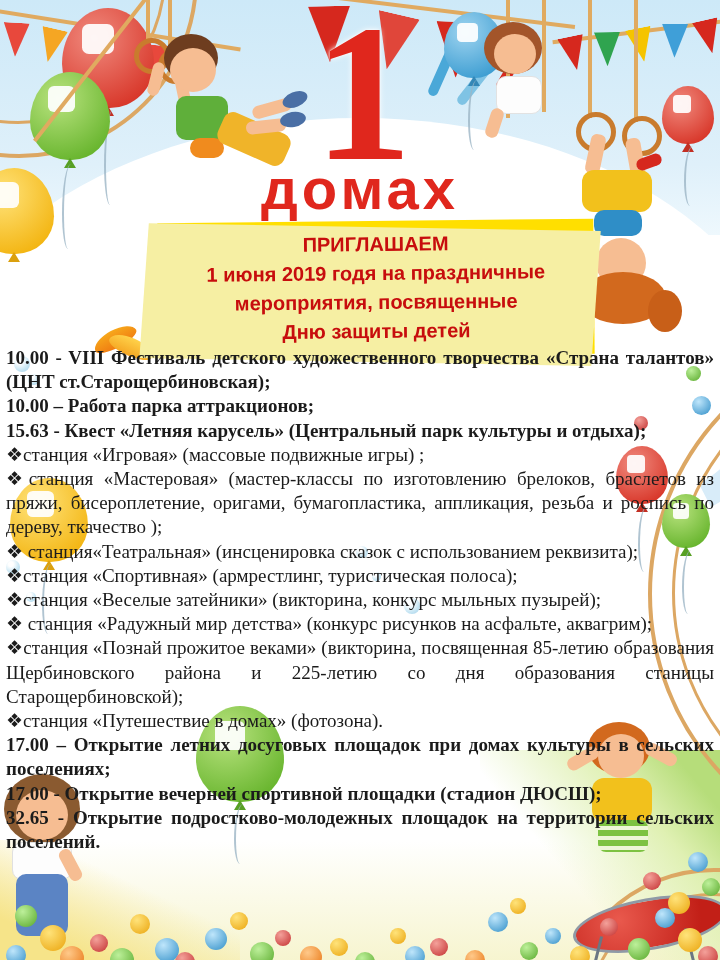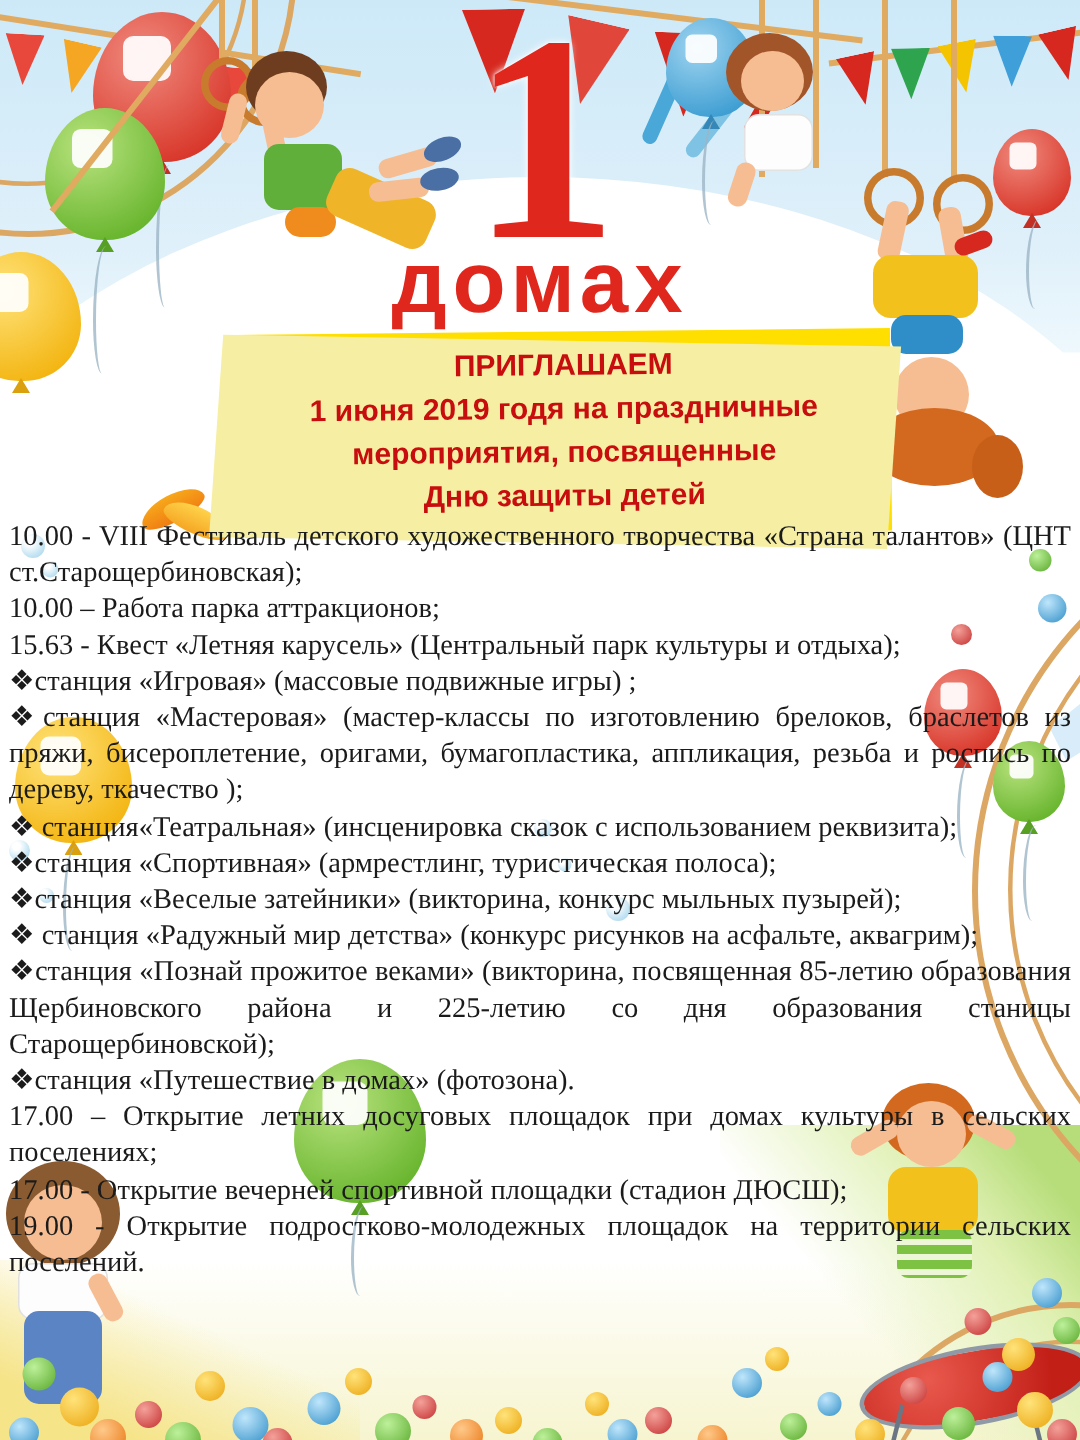--- a/index.html
+++ b/index.html
@@ -78,21 +78,21 @@
           background:#ffdf00;transform:rotate(-.6deg);text-align:center;
           font-family:"Liberation Sans",sans-serif;font-weight:bold;font-size:20px;line-height:29px;
           color:#c70d0d;}
   .invite::before{content:"";position:absolute;left:-14px;top:6px;width:452px;height:100%;
           background:#f6efa3;transform:rotate(1.6deg) skewX(-3deg);z-index:-1;}
 
   
   .schedule{position:absolute;left:6px;top:346px;width:708px;color:#1b1b1b;
             font-size:19px;line-height:24.2px;text-align:justify;z-index:5;}
   .schedule p{margin:0;}
-  .schedule p.bold{font-weight:normal;}
+  .schedule p.bold{font-weight:bold;}
 </style>
 </head>
 <body>
 
 <div class="page">
 
   <div class="sky"></div>
   <div class="sky-arc"></div>
   <div class="swoosh-r"></div>
   <div class="grad-bottom"></div>
@@ -276,21 +276,21 @@
       <p class="sched">❖станция «Игровая» (массовые подвижные игры) ;</p>
       <p class="sched">❖станция «Мастеровая» (мастер-классы по изготовлению брелоков, браслетов из пряжи, бисероплетение, оригами, бумагопластика, аппликация, резьба и роспись по дереву, ткачество );</p>
       <p class="sched">❖ станция«Театральная» (инсценировка сказок с использованием реквизита);</p>
       <p class="sched">❖станция «Спортивная» (армрестлинг, туристическая полоса);</p>
       <p class="sched">❖станция «Веселые затейники» (викторина, конкурс мыльных пузырей);</p>
       <p class="sched">❖ станция «Радужный мир детства» (конкурс рисунков на асфальте, аквагрим);</p>
       <p class="sched">❖станция «Познай прожитое веками» (викторина, посвященная 85-летию образования Щербиновского района и 225-летию со дня образования станицы Старощербиновской);</p>
       <p class="sched">❖станция «Путешествие в домах» (фотозона).</p>
       <p class="sched bold">17.00 – Открытие летних досуговых площадок при домах культуры в сельских поселениях;</p>
       <p class="sched bold">17.00 - Открытие вечерней спортивной площадки  (стадион ДЮСШ);</p>
-      <p class="sched bold">19.00 - Открытие подростково-молодежных площадок на территории сельских поселений.</p>
+      <p class="sched bold">32.65 - Открытие подростково-молодежных площадок на территории сельских поселений.</p>
     </div>
 
   <div id="ballpit">
       <div class="ball" style="left: 15px; top: 905px; width: 22px; height: 22px; background: radial-gradient(circle at 35% 30%, rgb(189, 240, 154), rgb(87, 168, 41));"></div>
       <div class="ball" style="left: 40px; top: 925px; width: 26px; height: 26px; background: radial-gradient(circle at 35% 30%, rgb(255, 227, 122), rgb(234, 164, 12));"></div>
       <div class="ball" style="left: 6px; top: 945px; width: 20px; height: 20px; background: radial-gradient(circle at 35% 30%, rgb(191, 230, 251), rgb(47, 142, 199));"></div>
       <div class="ball" style="left: 60px; top: 946px; width: 24px; height: 24px; background: radial-gradient(circle at 35% 30%, rgb(255, 201, 138), rgb(232, 116, 16));"></div>
       <div class="ball" style="left: 90px; top: 934px; width: 18px; height: 18px; background: radial-gradient(circle at 35% 30%, rgb(244, 161, 154), rgb(195, 47, 47));"></div>
       <div class="ball" style="left: 110px; top: 948px; width: 24px; height: 24px; background: radial-gradient(circle at 35% 30%, rgb(189, 240, 154), rgb(87, 168, 41));"></div>
       <div class="ball" style="left: 130px; top: 914px; width: 20px; height: 20px; background: radial-gradient(circle at 35% 30%, rgb(255, 227, 122), rgb(234, 164, 12));"></div>

